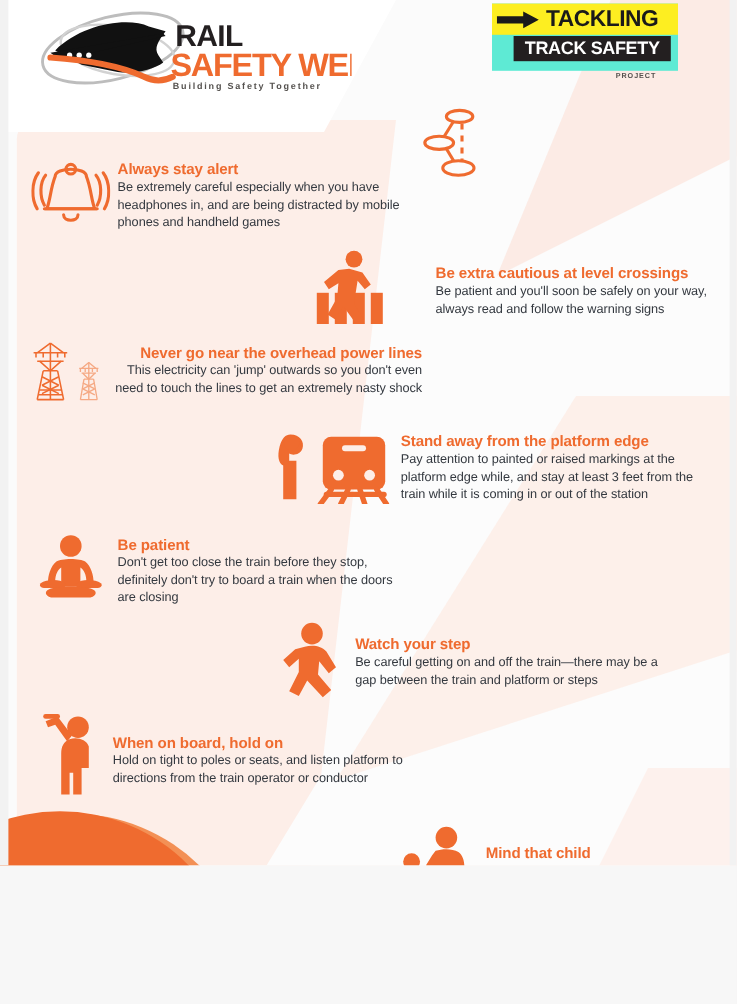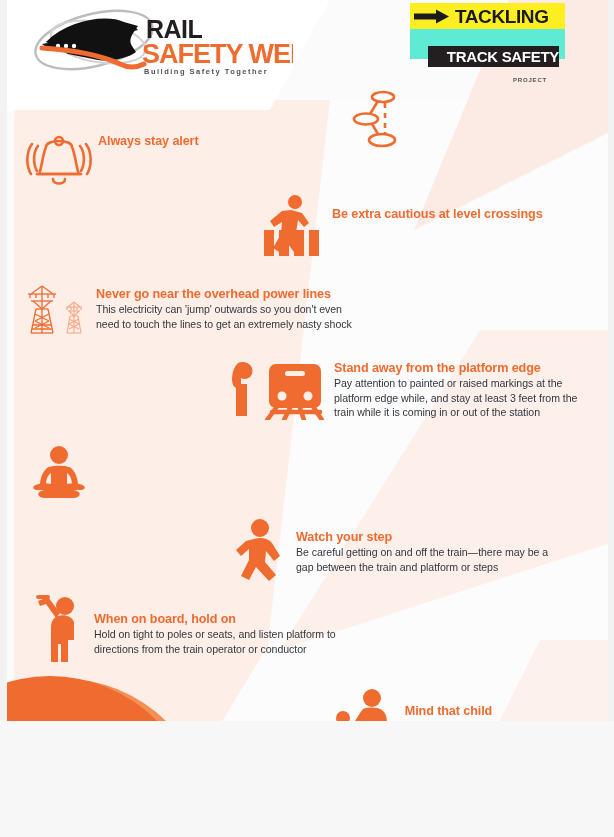--- a/index.html
+++ b/index.html
@@ -100,22 +100,22 @@
     padding-left: 4px;
   }
   .badge-arrow { width: 36px; height: 15px; flex: 0 0 auto; margin-right: 5px; }
   .badge-row1-text {
     font-weight: bold; font-size: 19px; letter-spacing: -0.4px;
     color: #1a1a1a; line-height: 1;
     font-family: "Liberation Sans", sans-serif;
   }
   .badge-row2 {
     height: 21px; background: #231f20;
-    display: flex; align-items: center; justify-content: flex-end;
-    margin: 17px 6px 0 18px;
+    display: flex; align-items: center; justify-content: center;
+    margin: 1px 6px 0 18px;
   }
   .badge-row2-text {
     font-weight: bold; font-size: 15px; color: #ffffff;
     letter-spacing: -0.3px; line-height: 1;
   }
   .badge-row3 {
     text-align: right; padding-right: 18px; margin-top: 1px;
   }
   .badge-row3-text {
     font-size: 6px; font-weight: bold; color: #55524f; letter-spacing: .8px;
@@ -220,40 +220,45 @@
           <path d="M11 41 H55" stroke-width="2.6"></path>
           <path d="M12 13 C7 19, 7 31, 11 38"></path>
           <path d="M6 11 C0 19, 0 33, 5 41"></path>
           <path d="M54 13 C59 19, 59 31, 55 38"></path>
           <path d="M60 11 C66 19, 66 33, 61 41"></path>
         </g>
       </svg>
     </div>
     <div class="tip-text" style="padding-left:6px;">
       <div class="tip-title">Always stay alert</div>
-    </div>
-  </div>
-
-  <div class="tip" style="left:262px; top:194px; width:345px;">
+      <div class="tip-body">Be extremely careful especially when you have
+headphones in, and are being distracted by mobile
+phones and handheld games</div>
+    </div>
+  </div>
+
+  <div class="tip" style="left:262px; top:208px; width:345px;gap:31px;">
     <div class="tip-icon" style="width:62px;">
       <svg viewBox="0 0 62 62" width="62" height="62">
         <g fill="#ef6b2f">
           <rect x="2" y="36" width="10" height="26"></rect>
           <rect x="17" y="36" width="10" height="26"></rect>
           <rect x="32" y="36" width="10" height="26"></rect>
           <rect x="47" y="36" width="10" height="26"></rect>
         </g>
         <g fill="#ef6b2f">
           <circle cx="33" cy="8" r="7"></circle>
           <path d="M29 16 L40 19 L47 29 L42 33 L36 26 L33 45 L41 58 L34 61 L24 47 L17 58 L11 54 L19 40 L20 28 L12 33 L8 27 L20 17 Z"></path>
         </g>
       </svg>
     </div>
     <div class="tip-text" style="padding-left:8px; padding-top:13px;">
       <div class="tip-title">Be extra cautious at level crossings</div>
+      <div class="tip-body">Be patient and you'll soon be safely on your way,
+always read and follow the warning signs</div>
     </div>
   </div>
 
   <div class="tip" style="left:22px; top:281px; width:380px;">
     <div class="tip-icon" style="width:68px;">
       <svg viewBox="0 0 68 56" width="68" height="56">
         <g stroke="#ef6b2f" stroke-width="1.3" fill="none">
           <path d="M20 5 L20 52"></path>
           <path d="M6 13 H34"></path>
           <path d="M9 20 H31"></path>
@@ -272,21 +277,21 @@
           <path d="M46 30 H58"></path>
           <path d="M52 21 L46 26 M52 21 L58 26"></path>
           <path d="M45 26 V29 M49 26 V29 M55 26 V29 M59 26 V29"></path>
           <path d="M47 30 L52 35 L57 30"></path>
           <path d="M48 35 H56 M48 35 L45 52 M56 35 L59 52"></path>
           <path d="M45 52 H59"></path>
           <path d="M47 38 L57 43 M57 38 L47 43 M47 43 L57 48 M57 43 L47 48"></path>
         </g>
       </svg>
     </div>
-    <div class="tip-text" style="padding-left:6px; padding-top:6px;">
+    <div class="tip-text" style="padding-left:6px; padding-top:6px;text-align:right;">
       <div class="tip-title">Never go near the overhead power lines</div>
       <div class="tip-body">This electricity can 'jump' outwards so you don't even
 need to touch the lines to get an extremely nasty shock</div>
     </div>
   </div>
 
   <div class="tip" style="left:228px; top:358px; width:395px;">
     <div class="tip-icon" style="width:100px;">
       <svg viewBox="0 0 100 62" width="100" height="62">
         <g fill="#ef6b2f">
@@ -321,20 +326,26 @@
       <svg viewBox="0 0 62 58" width="62" height="58">
         <g fill="#ef6b2f">
           <circle cx="31" cy="11" r="9"></circle>
           <path d="M19 24 C23 21, 39 21, 43 24 C48 28, 50 36, 50 41 L44 41 C44 35, 42 31, 39 29 L39 45 L23 45 L23 29 C20 31, 18 35, 18 41 L12 41 C12 36, 14 28, 19 24 Z"></path>
           <path d="M6 42 C10 39, 22 38, 26 42 C28 44, 26 46, 22 46 L10 46 C6 46, 4 44, 6 42 Z"></path>
           <path d="M56 42 C52 39, 40 38, 36 42 C34 44, 36 46, 40 46 L52 46 C56 46, 58 44, 56 42 Z"></path>
           <path d="M13 47 C20 44, 42 44, 49 47 C54 49, 52 54, 45 54 L17 54 C10 54, 8 49, 13 47 Z"></path>
         </g>
       </svg>
     </div>
+    <div class="tip-text" style="padding-left:8px; padding-top:3px;">
+      <div class="tip-title">Be patient</div>
+      <div class="tip-body">Don't get too close the train before they stop,
+definitely don't try to board a train when the doors
+are closing</div>
+    </div>
   </div>
 
   <div class="tip" style="left:232px; top:518px; width:360px;">
     <div class="tip-icon" style="width:56px;">
       <svg viewBox="0 0 56 66" width="56" height="66">
         <g fill="#ef6b2f">
           <circle cx="28" cy="10" r="9"></circle>
           <path d="M22 21 C28 19, 36 20, 40 25 L48 38 L42 43 L34 33 L33 44 L44 57 L37 63 L24 49 L17 62 L9 58 L17 42 L17 31 L9 38 L4 32 L14 23 Z"></path>
         </g>
       </svg>

